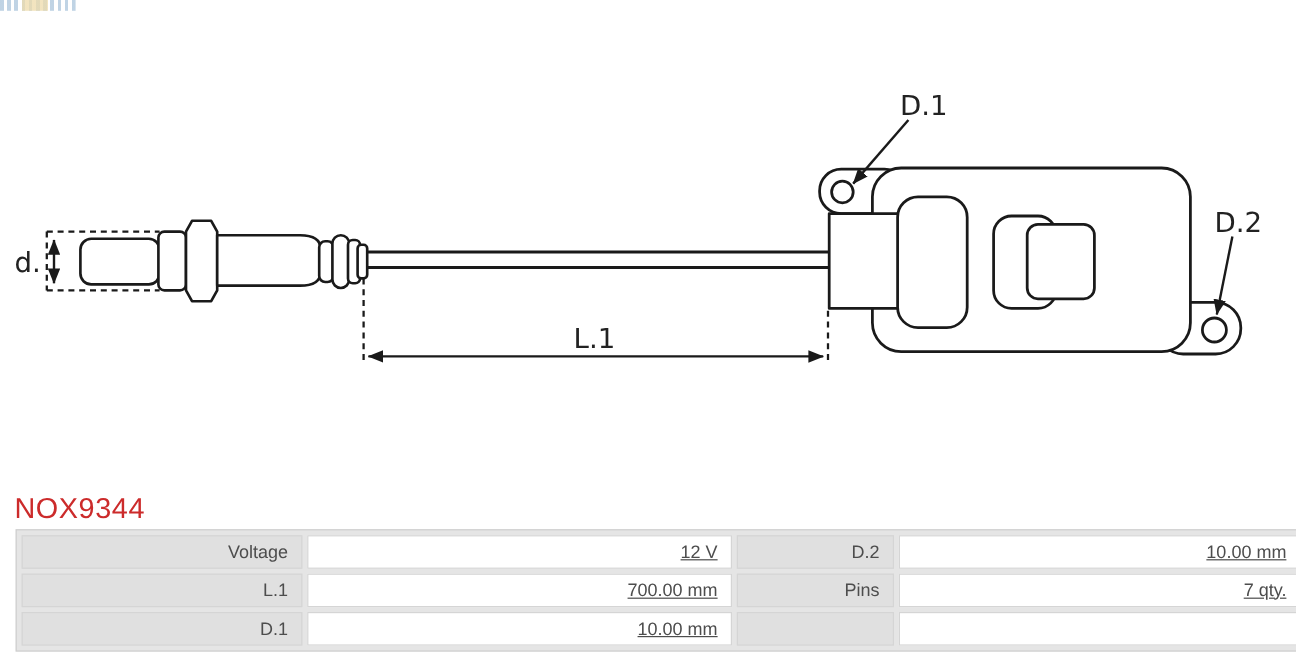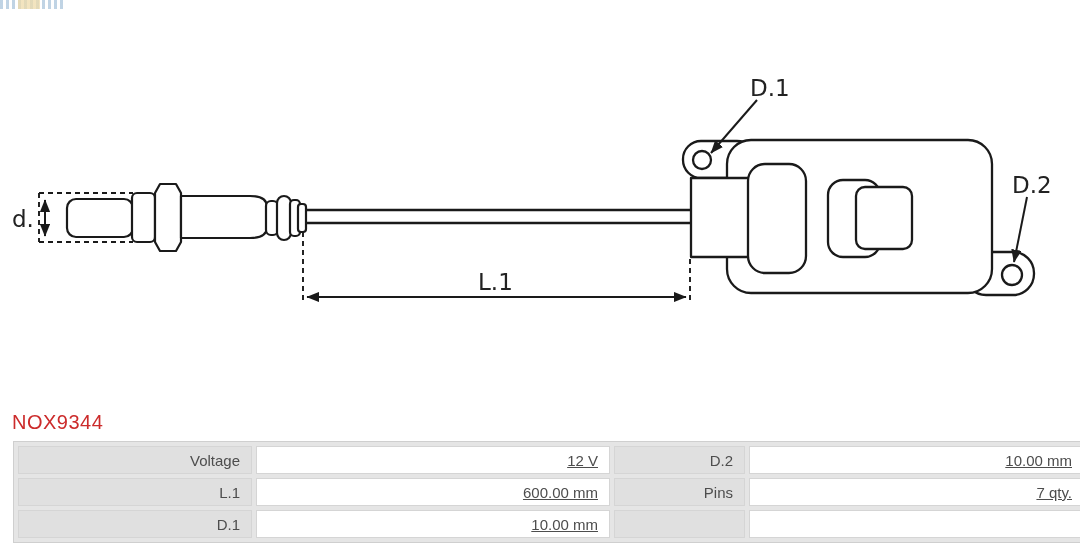--- a/index.html
+++ b/index.html
@@ -14,21 +14,21 @@
       linear-gradient(90deg, rgba(255,255,255,0) 0 18px, rgba(238,219,170,0.75) 18px 40px, rgba(255,255,255,0) 40px),
       repeating-linear-gradient(90deg, rgba(158,188,214,0.65) 0 3px, rgba(255,255,255,0) 3px 6px);
   }
   .diagram-svg{position:absolute;left:0;top:0;}
   .draw-label{
     font-family:"DejaVu Sans","Liberation Sans",sans-serif;
     font-size:23px;fill:#222222;
   }
   .part-title{
     position:absolute;left:12px;top:411px;
-    font-size:20px;color:#cc2b2b;letter-spacing:0.5px;
+    font-size:24px;color:#cc2b2b;letter-spacing:0.5px;
   }
   .spec-table-wrap{
     position:absolute;left:13px;top:441px;width:1076px;
     border:1px solid #cfcfcf;background:#e5e5e5;box-sizing:border-box;
   }
   .spec-table-wrap table{
     width:100%;border-collapse:separate;border-spacing:4px;table-layout:fixed;
   }
   .spec-table-wrap td{
     height:28px;box-sizing:border-box;
@@ -116,21 +116,21 @@
       </colgroup>
     <tbody>
       <tr>
         <td class="lbl">Voltage</td>
         <td class="val">12 V</td>
         <td class="lbl">D.2</td>
         <td class="val">10.00 mm</td>
       </tr>
       <tr>
         <td class="lbl">L.1</td>
-        <td class="val">600.00 mm</td>
+        <td class="val">700.00 mm</td>
         <td class="lbl">Pins</td>
         <td class="val">7 qty.</td>
       </tr>
       <tr>
         <td class="lbl">D.1</td>
         <td class="val">10.00 mm</td>
         <td class="lbl"></td>
         <td class="val"></td>
       </tr>
     </tbody>

